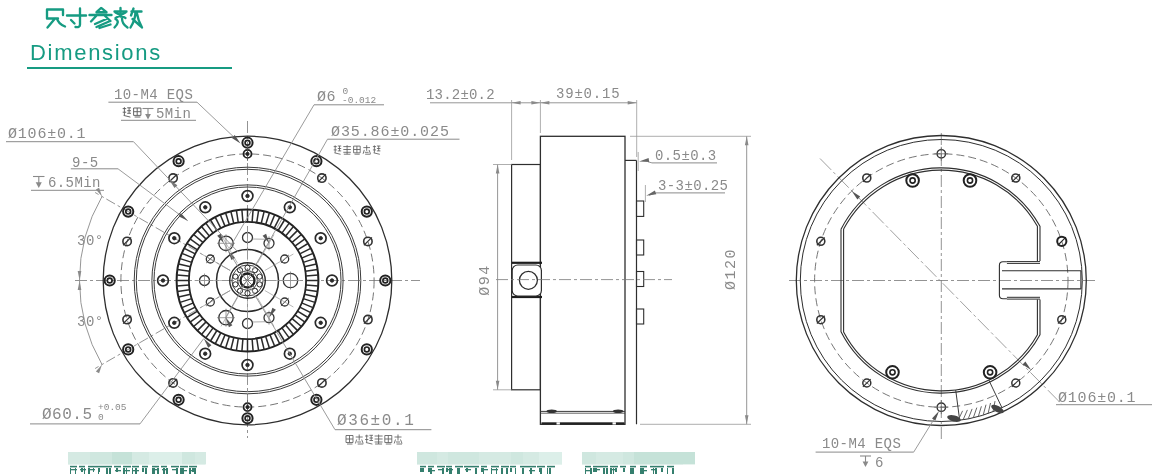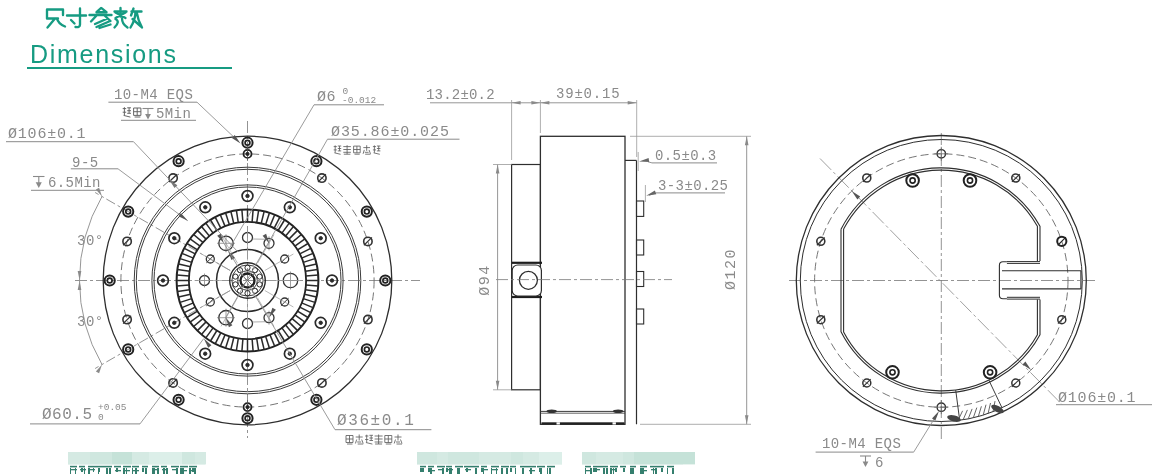--- a/index.html
+++ b/index.html
@@ -1,15 +1,15 @@
 <!DOCTYPE html>
 <html><head><meta charset="utf-8"><style>
 html,body{margin:0;padding:0;background:#fff}
 .page{position:relative;width:1166px;height:474px;background:#fff;overflow:hidden}
-.h2{position:absolute;left:30px;top:40px;font-family:"Liberation Sans",sans-serif;font-size:25px;font-weight:500;color:#169b82;letter-spacing:1.7px}
+.h2{position:absolute;left:30px;top:40px;font-family:"Liberation Sans",sans-serif;font-size:22px;font-weight:500;color:#169b82;letter-spacing:1.7px}
 .bar{position:absolute;left:27px;top:66.5px;width:205px;height:2.8px;background:#169b82}
 </style></head>
 <body>
 <div class="page">
 <svg width="1166" height="474" viewBox="0 0 1166 474">
 <g id="hdr-cjk" stroke="#169b82" stroke-width="2.35" fill="none" stroke-linecap="round" stroke-linejoin="round">
 <path d="M47,9.5 H63 M47,9.5 V18.5 M63,9.5 V15 M47,18.5 H58 M55,18.5 L47.5,27.5 M57,18.5 Q58,23.5 65,26.5"></path>
 <path d="M67,15.5 H86 M80,8.5 V24.5 Q80,27.7 75.5,27 M71,20 L74.5,23.5"></path>
 <path d="M101,8 L96.5,12.2 M96.5,12.2 H106.5 M101.5,8.2 L106.5,12.2 M89.5,15 H111.5 M97,15 L91,21.5 M104,15 L110.5,21 M107.5,18.5 L95,24 M109,21.5 L96.5,27 M110.5,24.5 L99.5,28"></path>
 <path d="M114.5,11.5 H126.5 M120.5,8 V16.5 M115.5,12.5 L125.5,18 M125.5,12.5 L115.5,18 M115.5,19 Q120.5,21.5 114.5,27.5 M122,18.5 Q122,24 127.5,27.5 M133.5,8.5 L131,15.5 M131.5,11.5 H141.5 M135.5,11.5 Q135.5,19.5 130.5,27.5 M136.5,11.5 Q138,20.5 142,27.5 M132.5,19 L141,26.5"></path>

